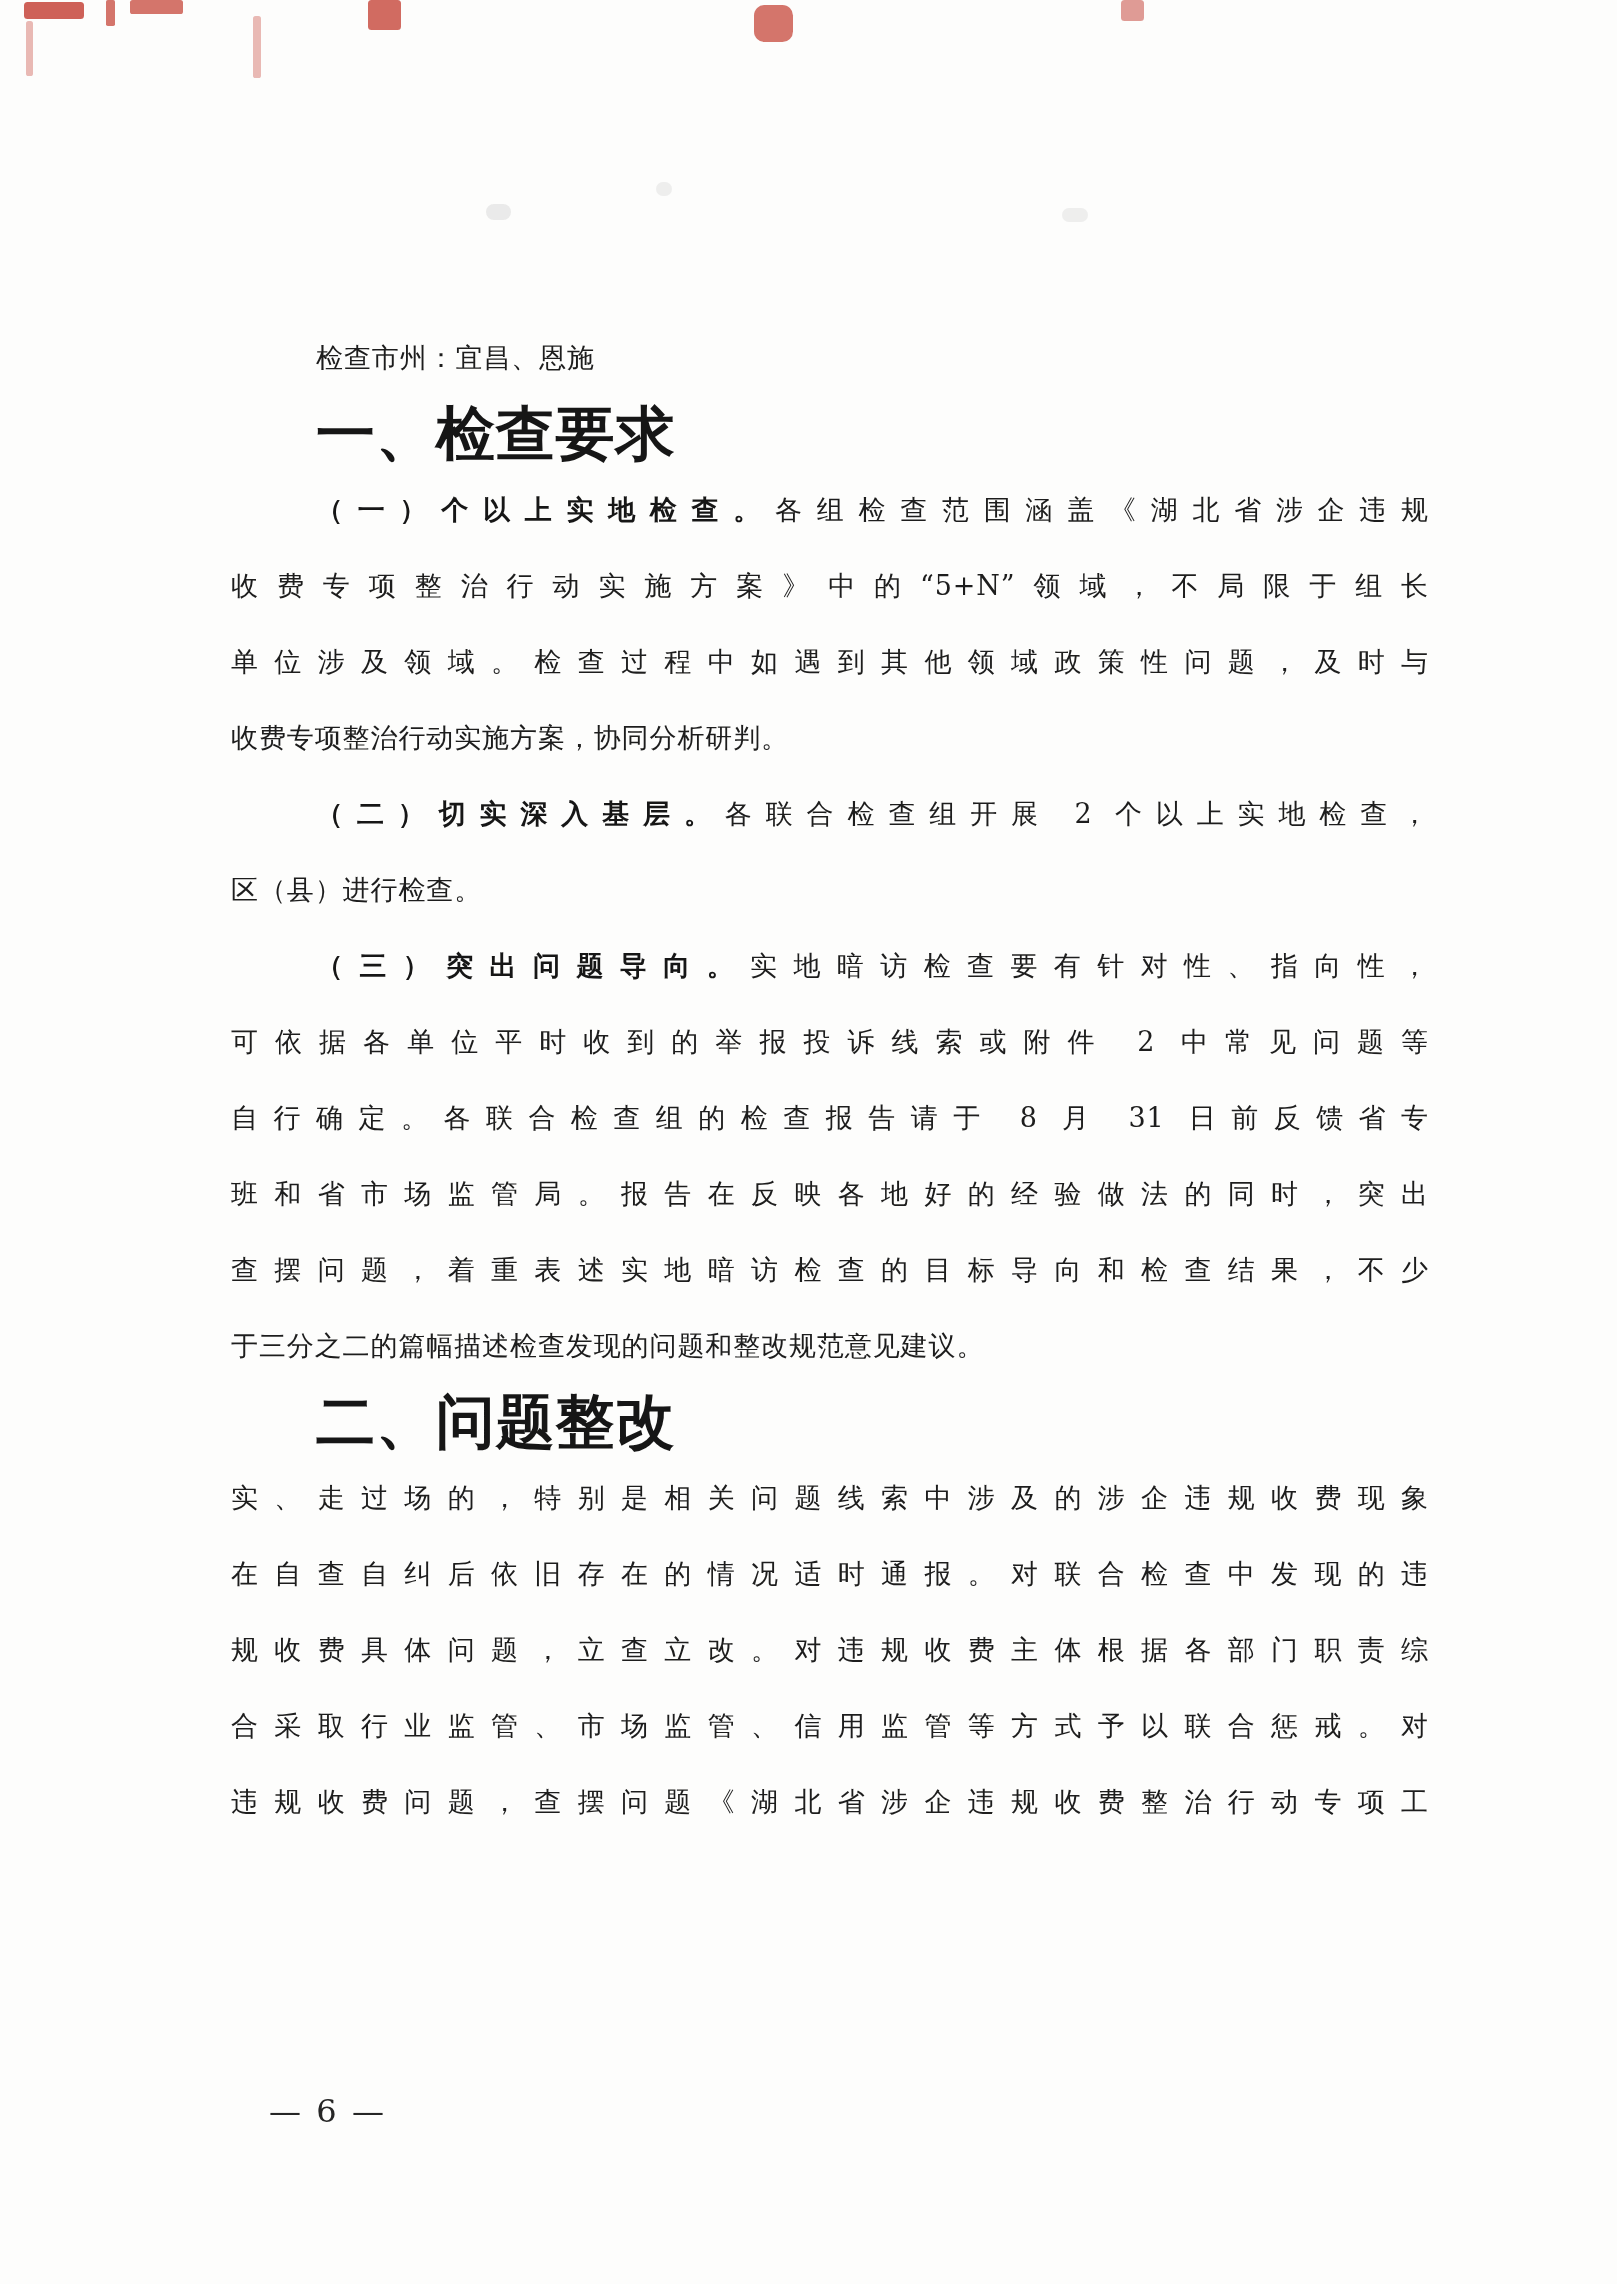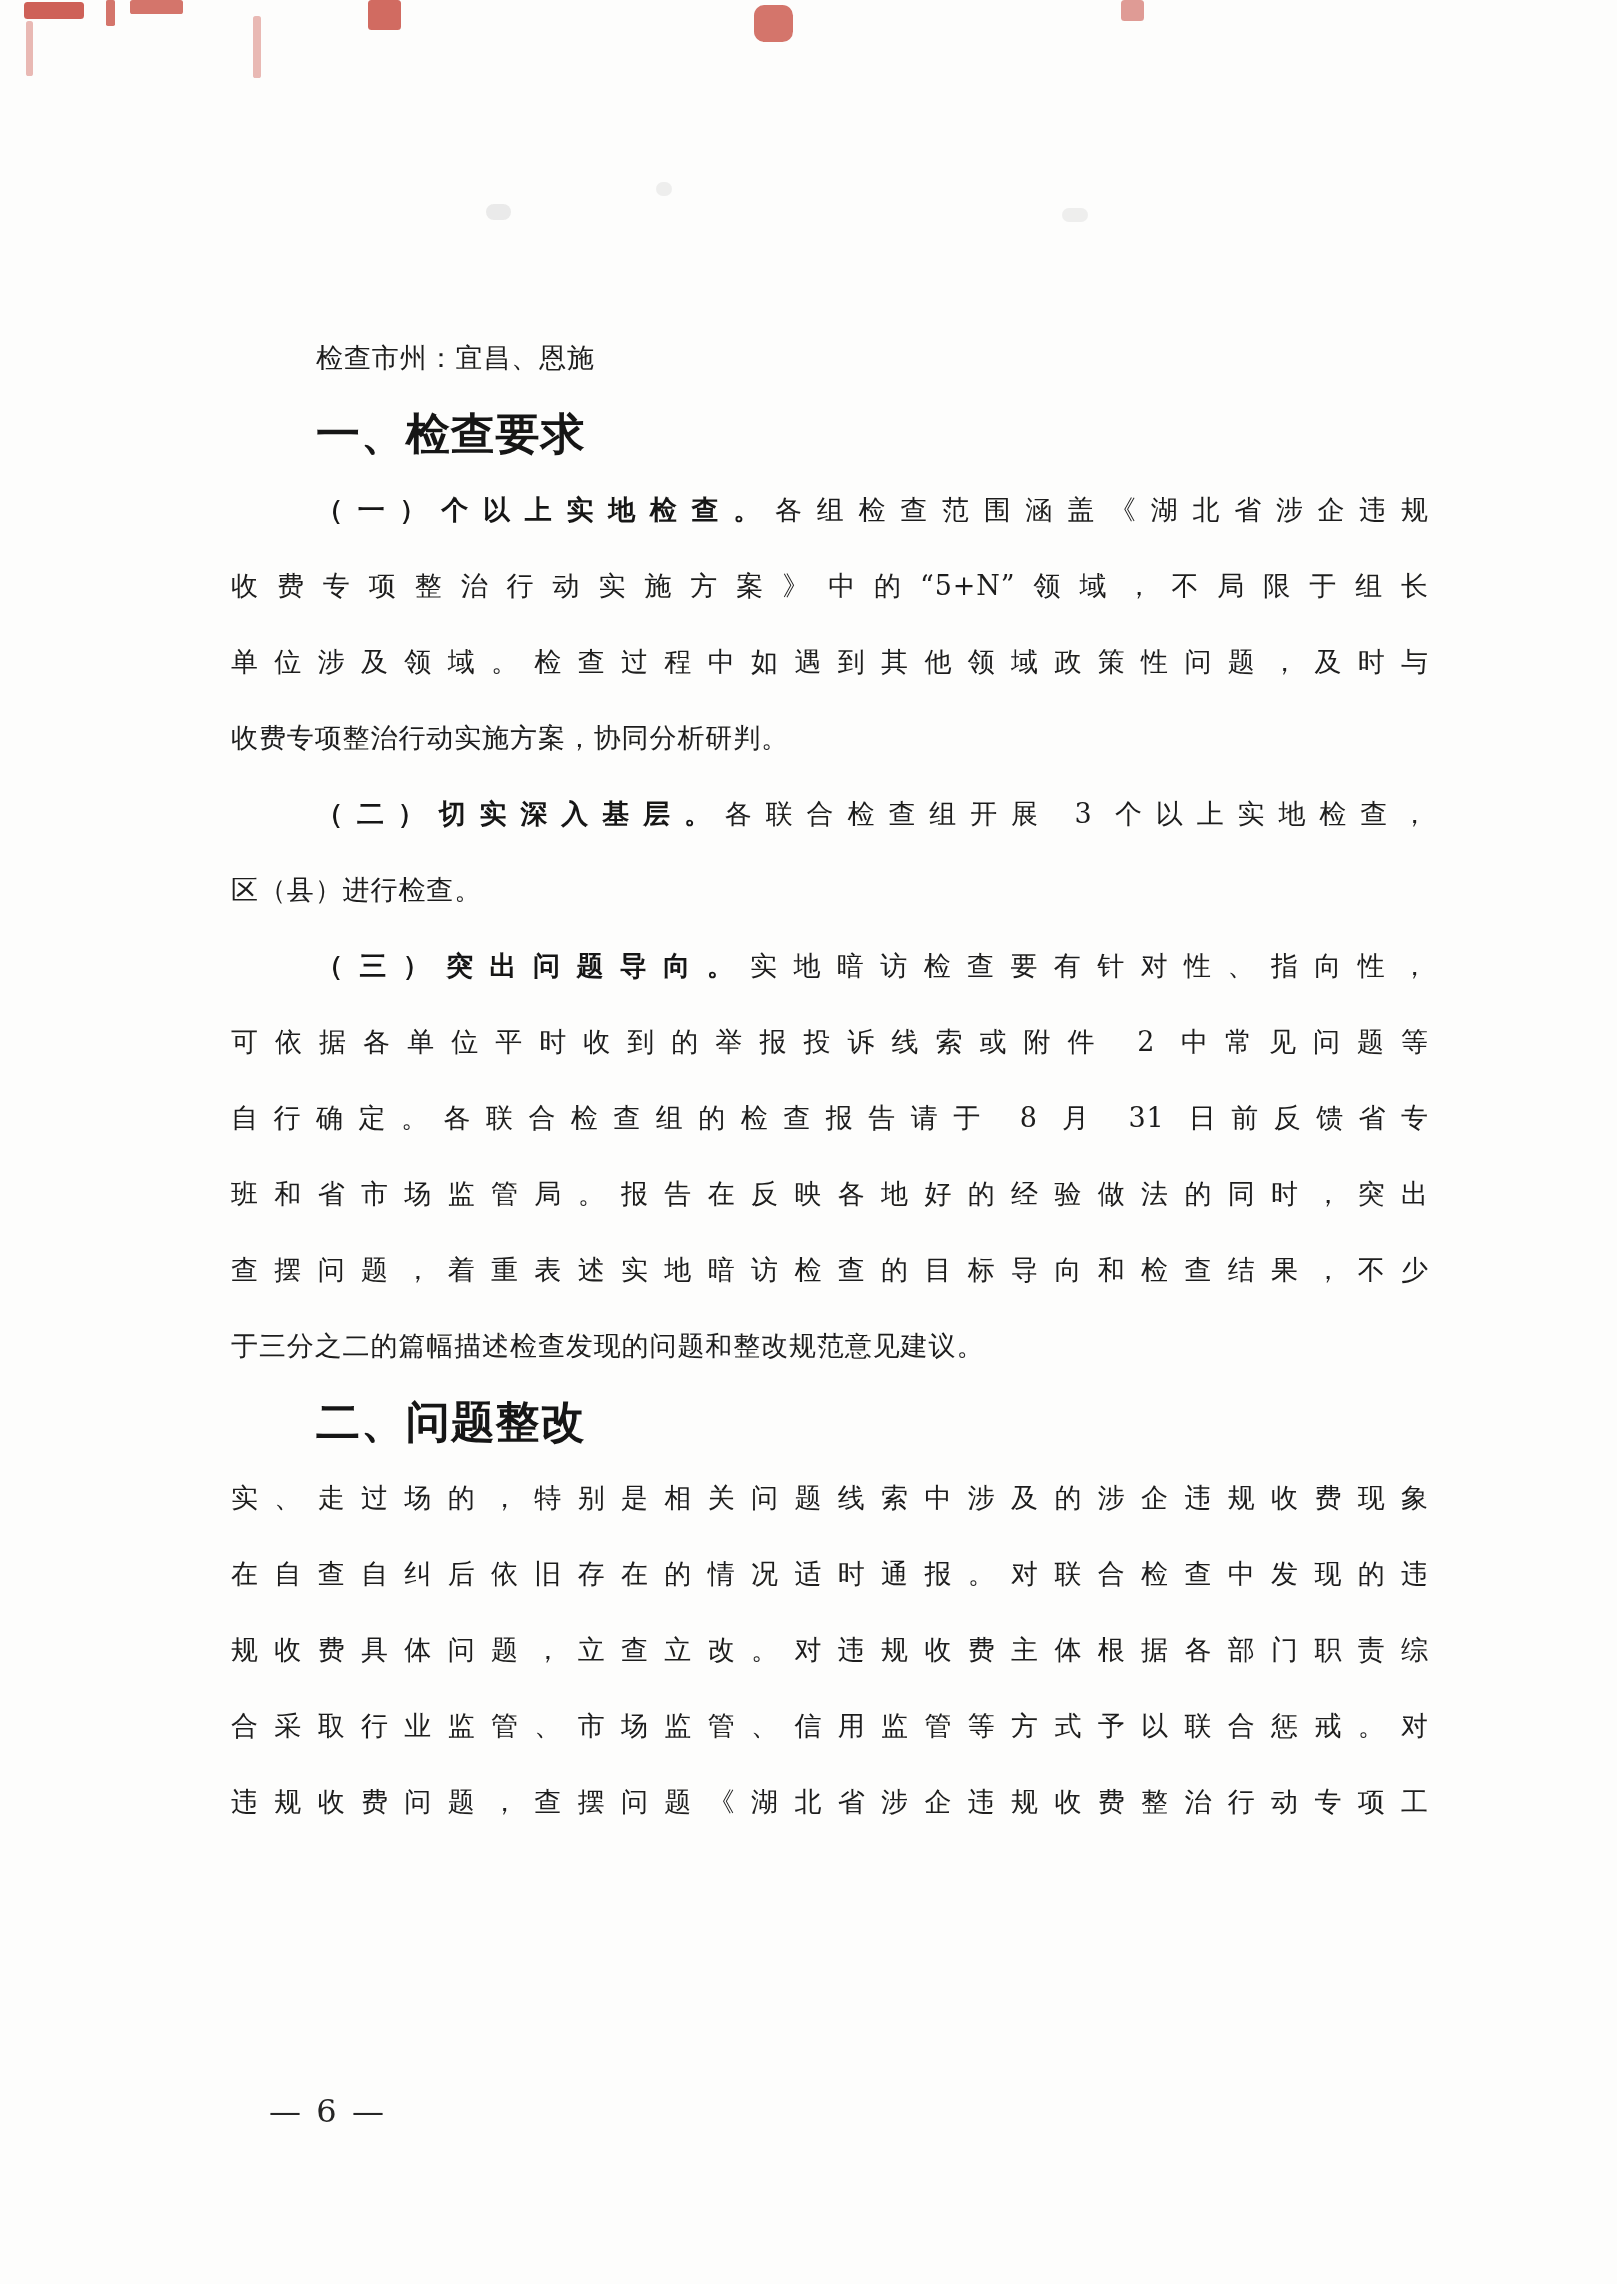--- a/index.html
+++ b/index.html
@@ -22,23 +22,23 @@
     font-size:27px;
     letter-spacing:0.9px;
   }
   .just {
     text-align:justify;
     text-align-last:justify;
     text-justify:inter-character;
   }
   .indent { text-indent:85px; }
   .heading {
-    font-family:Liberation Sans, sans-serif;
+    font-family:Liberation Serif, serif;
     font-weight:700;
-    font-size:44px;
+    font-size:59px;
     color:#151515;
   }
   .b { font-weight:700; color:#161616; }
   .pagenum {
     position:absolute;
     left:269px; top:2076px;
     height:70px; line-height:70px;
     font-size:32px;
     letter-spacing:2.6px;
     color:#262626;
@@ -49,21 +49,21 @@
 <body>
 
 <div class="page">
   <div class="doc" id="doc-body">
       <div class="line indent"><span>检查市州：宜昌、恩施</span></div>
       <div class="line heading indent"><span class="b">一、检查要求</span></div>
       <div class="line indent just"><span class="b">（一）个以上实地检查。</span><span>各组检查范围涵盖《湖北省涉企违规</span></div>
       <div class="line just"><span>收费专项整治行动实施方案》中的“5+N”领域，不局限于组长</span></div>
       <div class="line just"><span>单位涉及领域。检查过程中如遇到其他领域政策性问题，及时与</span></div>
       <div class="line"><span>收费专项整治行动实施方案，协同分析研判。</span></div>
-      <div class="line indent just"><span class="b">（二）切实深入基层。</span><span>各联合检查组开展 3 个以上实地检查，</span></div>
+      <div class="line indent just"><span class="b">（二）切实深入基层。</span><span>各联合检查组开展 2 个以上实地检查，</span></div>
       <div class="line"><span>区（县）进行检查。</span></div>
       <div class="line indent just"><span class="b">（三）突出问题导向。</span><span>实地暗访检查要有针对性、指向性，</span></div>
       <div class="line just"><span>可依据各单位平时收到的举报投诉线索或附件 2 中常见问题等</span></div>
       <div class="line just"><span>自行确定。各联合检查组的检查报告请于 8 月 31 日前反馈省专</span></div>
       <div class="line just"><span>班和省市场监管局。报告在反映各地好的经验做法的同时，突出</span></div>
       <div class="line just"><span>查摆问题，着重表述实地暗访检查的目标导向和检查结果，不少</span></div>
       <div class="line"><span>于三分之二的篇幅描述检查发现的问题和整改规范意见建议。</span></div>
       <div class="line heading indent"><span class="b">二、问题整改</span></div>
       <div class="line just"><span>实、走过场的，特别是相关问题线索中涉及的涉企违规收费现象</span></div>
       <div class="line just"><span>在自查自纠后依旧存在的情况适时通报。对联合检查中发现的违</span></div>

